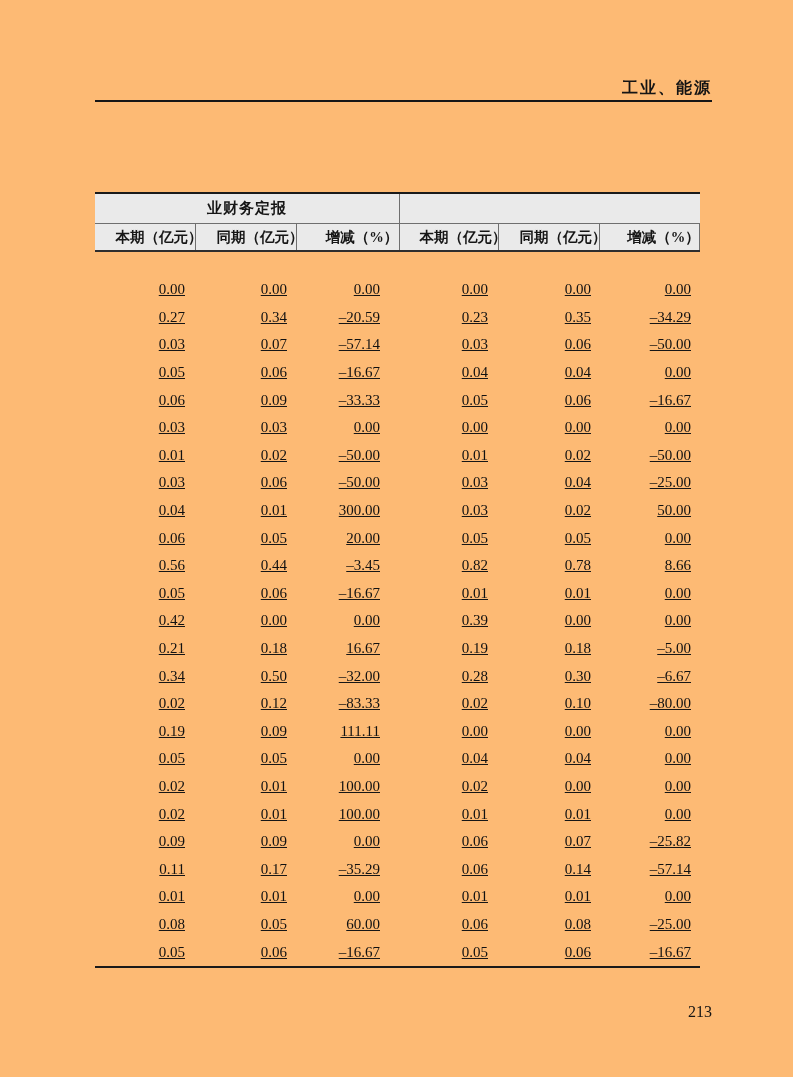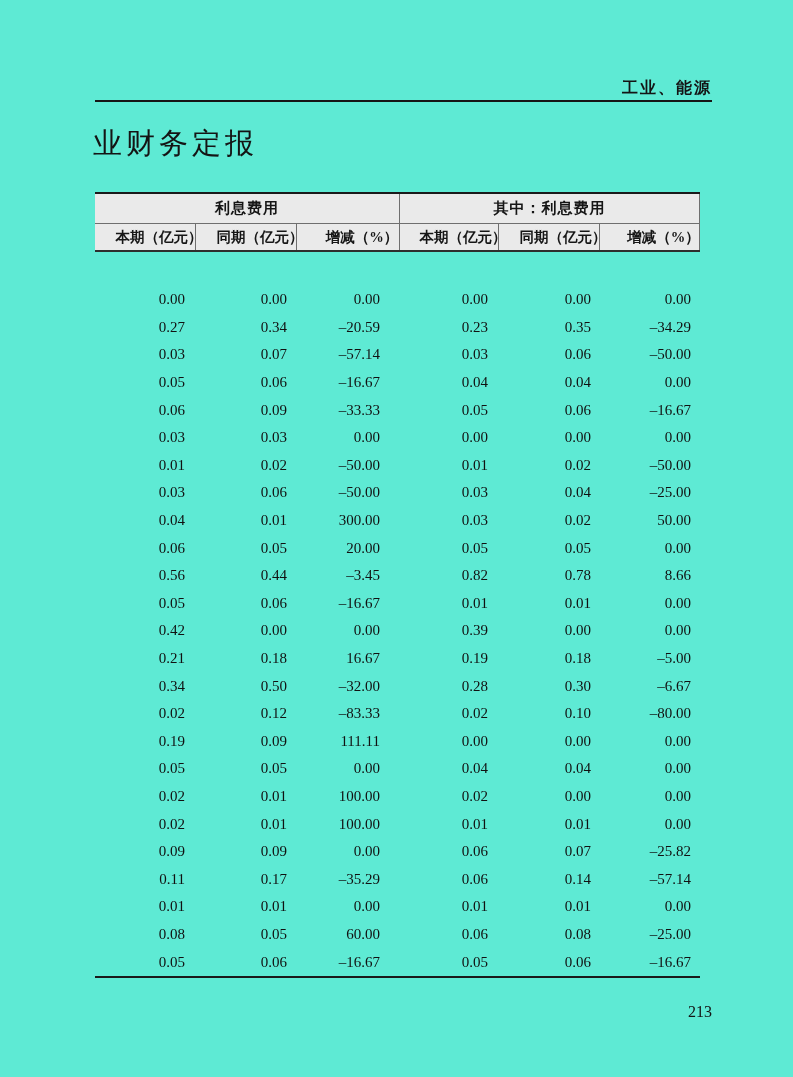--- a/index.html
+++ b/index.html
@@ -1,21 +1,21 @@
 <!DOCTYPE html>
 <html><head>
 <meta charset="utf-8">
 <style>
   * { margin: 0; padding: 0; box-sizing: border-box; }
   html, body { background: #ffffff; }
   .page {
     position: relative;
     width: 793px;
     height: 1077px;
-    background: #5eead4;
+    background: #fdba74;
     font-family: "Liberation Serif", "DejaVu Serif", serif;
     color: #161616;
     overflow: hidden;
   }
   .section-header {
     position: absolute;
     top: 78px;
     left: 95px;
     width: 617px;
     text-align: right;
@@ -77,22 +77,23 @@
     display: flex;
     align-items: center;
     justify-content: center;
     font-weight: bold;
     font-size: 14.5px;
     border-right: 1px solid #6f6f6f;
     white-space: nowrap;
     margin-left: 28px;
   }
   .tbody {
-    padding-top: 34px;
+    padding-top: 24px;
     border-bottom: 2.5px solid #1a1a1a;
+    text-decoration: underline;
   }
   .data-row {
     display: grid;
     grid-template-columns: 101px 101px 103px 99px 101px 100px;
     height: 27.6px;
     align-items: center;
   }
   .cell {
     display: block;
     text-align: right;
@@ -118,27 +119,25 @@
 </style>
 </head>
 <body>
 
 <div class="page">
 
   <div class="section-header">工业、能源</div>
 
   <div class="top-rule"></div>
 
-  <h1 class="page-title">业财务定报</h1>
 
   <div class="report-table">
     <div class="thead">
       <div class="group-row">
-        <div class="gcell">利息费用</div>
-        <div class="gcell">其中：利息费用</div>
+        <div class="gcell">业财务定报</div>
       </div>
       <div class="col-row">
         <div class="hcell">本期（亿元）</div>
         <div class="hcell">同期（亿元）</div>
         <div class="hcell">增减（%）</div>
         <div class="hcell">本期（亿元）</div>
         <div class="hcell">同期（亿元）</div>
         <div class="hcell">增减（%）</div>
       </div>
     </div>

